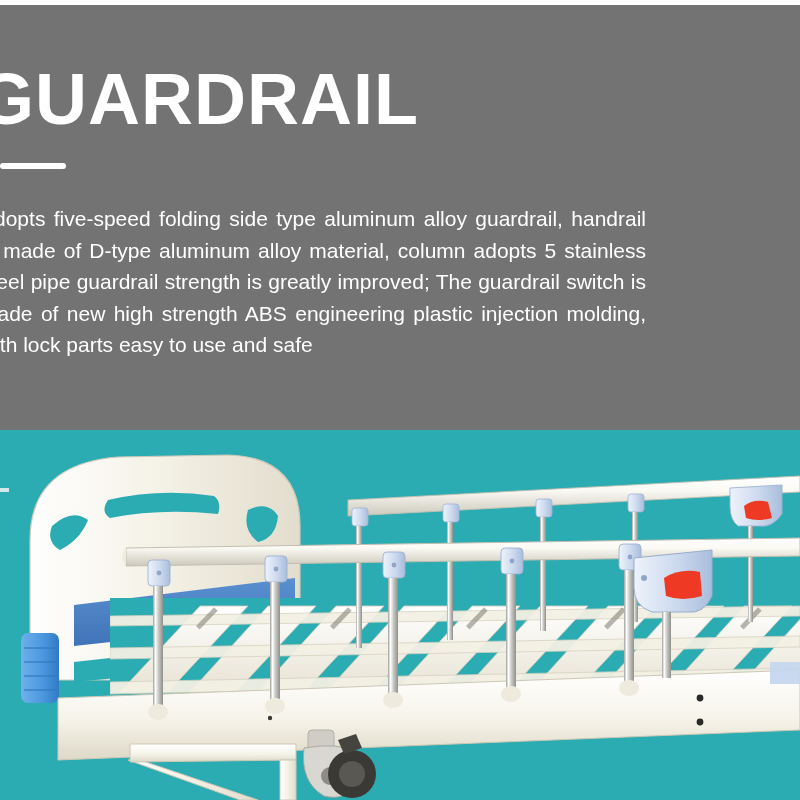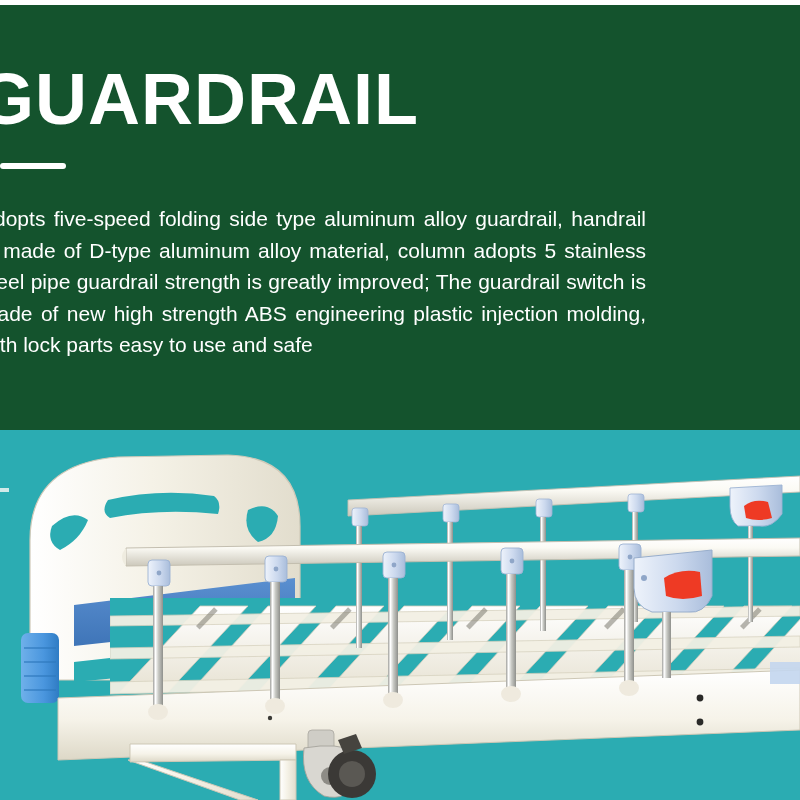--- a/index.html
+++ b/index.html
@@ -5,21 +5,21 @@
   html,body{margin:0;padding:0;}
   body{
     width:800px;height:800px;
     font-family:"Liberation Sans","DejaVu Sans",sans-serif;
     background:#ffffff;
     overflow:hidden;
   }
   .canvas{
     position:relative;
     width:800px;height:800px;
-    background:#14532d;
+    background:#737373;
     overflow:hidden;
   }
   
   .top-strip{
     position:absolute;left:0;top:0;width:800px;height:5px;
     background:#ffffff;
   }
 
   
   .title{

